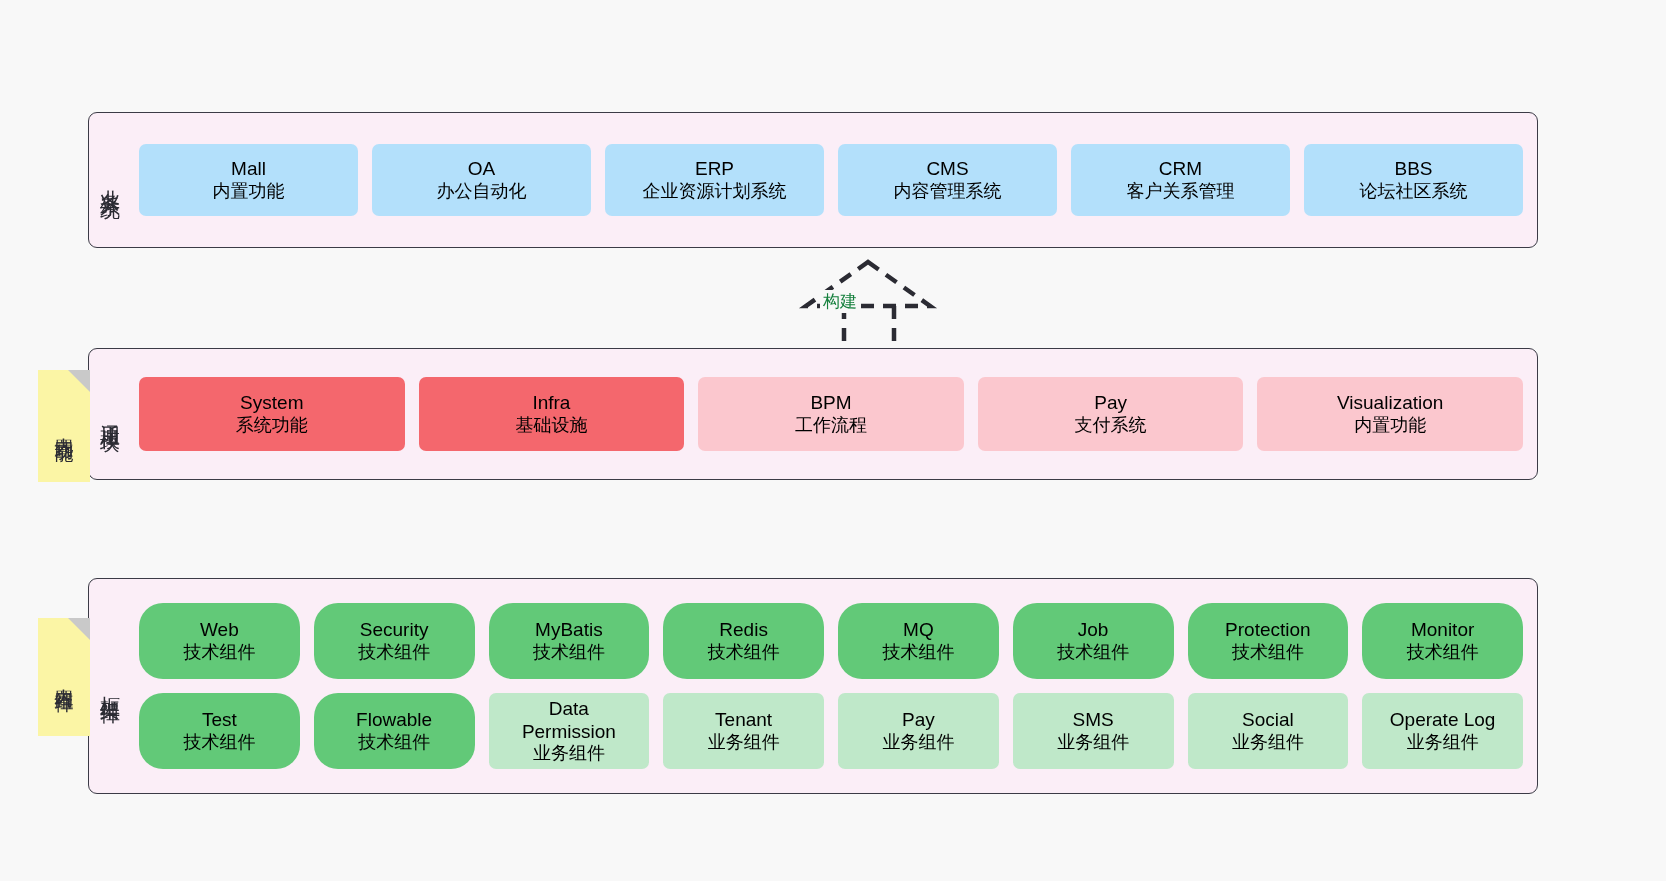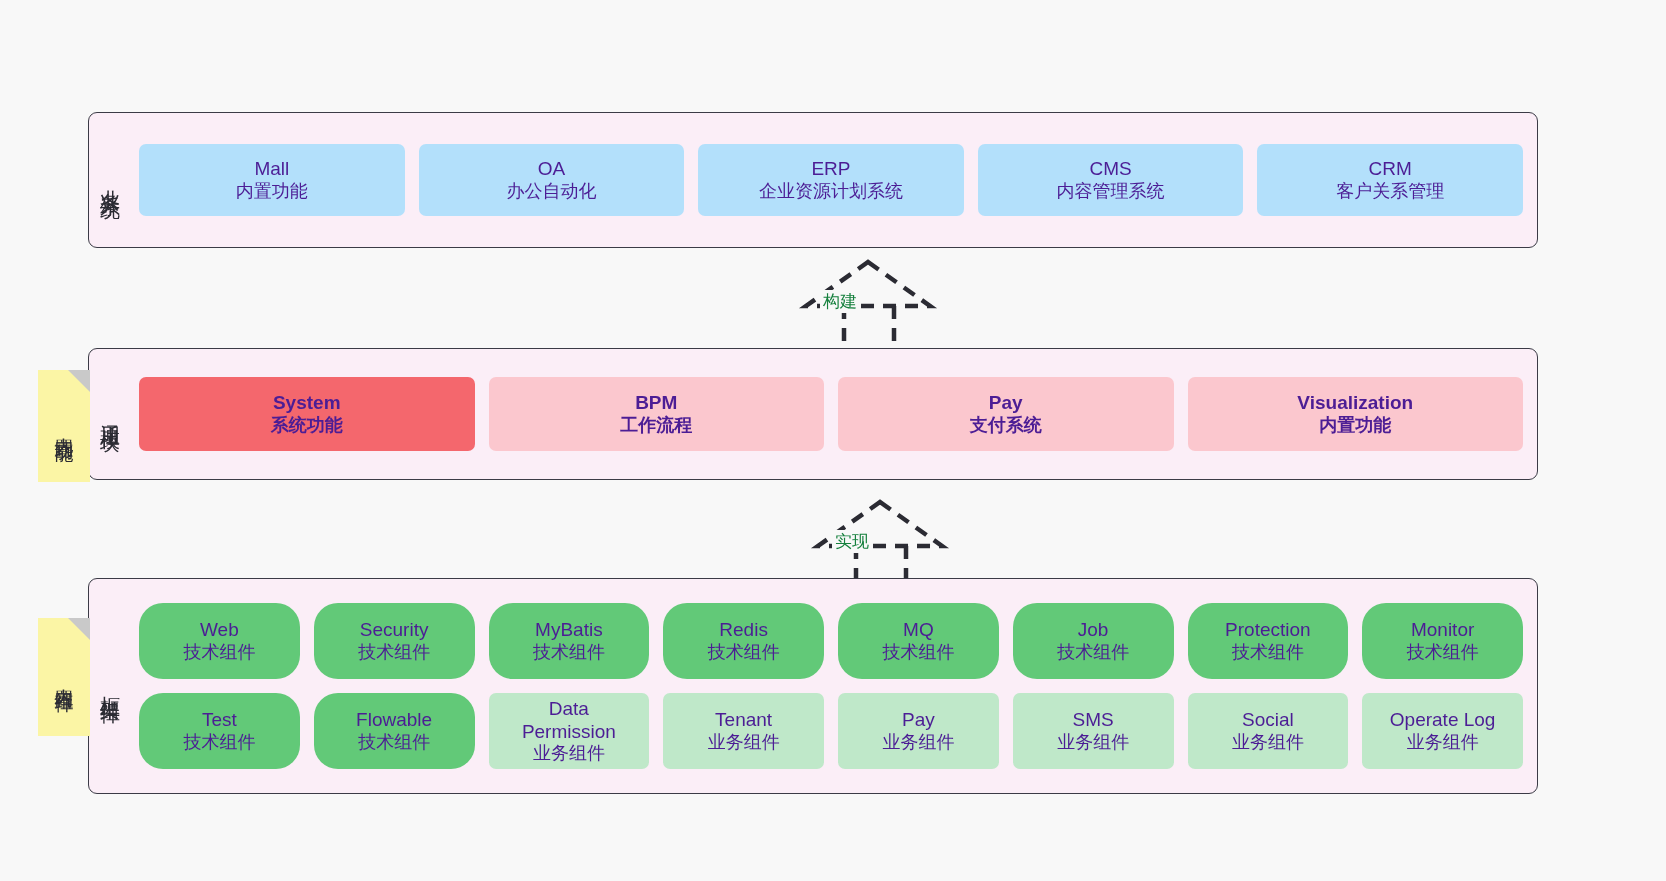--- a/index.html
+++ b/index.html
@@ -57,39 +57,39 @@
   .card {
     flex: 1 1 0;
     box-sizing: border-box;
     border-radius: 7px;
     display: flex;
     flex-direction: column;
     align-items: center;
     justify-content: center;
     text-align: center;
     line-height: 1.22;
-    color: #4c1d95;
+    color: #000000;
     padding: 4px 18px;
     overflow: hidden;
   }
   .card .t1 { font-size: 19px; }
   .card .t2 { font-size: 18px; }
 
   .card.blue        { background: #b3e0fb; }
   .card.red         { background: #f4676d; }
   .card.pink        { background: #fbc7ce; }
   .card.green       { background: #62c978; border-radius: 24px; }
   .card.lightgreen  { background: #bfe8c9; }
 
   
   .layer.business  { left: 88px;  top: 112px; width: 1450px; height: 136px; }
   .layer.business  .card { height: 72px; }
 
   .layer.modules   { left: 88px;  top: 348px; width: 1450px; height: 132px; }
-  .layer.modules   .card { height: 74px; font-weight: bold; }
+  .layer.modules   .card { height: 74px; }
 
   .layer.framework { left: 88px;  top: 578px; width: 1450px; height: 216px; }
   .layer.framework .card { height: 76px; }
 
   
   .note {
     position: absolute;
     box-sizing: border-box;
     background: #fbf5a5;
     color: #2b2b33;
@@ -153,63 +153,64 @@
           <span class="t2">企业资源计划系统</span>
         </div>
         <div class="card blue">
           <span class="t1">CMS</span>
           <span class="t2">内容管理系统</span>
         </div>
         <div class="card blue">
           <span class="t1">CRM</span>
           <span class="t2">客户关系管理</span>
         </div>
+        <div class="card blue">
+          <span class="t1">BBS</span>
+          <span class="t2">论坛社区系统</span>
+        </div>
       </div>
     </div>
   </div>
 
   <div class="uml-arrow arrow-build">
     <svg width="180" height="92" viewBox="0 0 180 92">
       <path d="M 108 6 L 170 50 L 46 50 Z" fill="none" stroke="#2b2b33" stroke-width="4.5" stroke-dasharray="13 9" stroke-linecap="butt" stroke-linejoin="miter"></path>
       <path d="M 84 50 L 84 92 M 134 50 L 134 92" fill="none" stroke="#2b2b33" stroke-width="4.5" stroke-dasharray="13 9"></path>
     </svg>
     <span class="label">构建</span>
   </div>
 
   <div class="layer modules">
     <div class="layer-title">通用模块</div>
     <div class="layer-body">
       <div class="card-row">
         <div class="card red">
           <span class="t1">System</span>
           <span class="t2">系统功能</span>
         </div>
+        <div class="card red">
+          <span class="t1">Infra</span>
+          <span class="t2">基础设施</span>
+        </div>
         <div class="card pink">
           <span class="t1">BPM</span>
           <span class="t2">工作流程</span>
         </div>
         <div class="card pink">
           <span class="t1">Pay</span>
           <span class="t2">支付系统</span>
         </div>
         <div class="card pink">
           <span class="t1">Visualization</span>
           <span class="t2">内置功能</span>
         </div>
       </div>
     </div>
   </div>
 
-  <div class="uml-arrow arrow-impl">
-    <svg width="180" height="92" viewBox="0 0 180 92">
-      <path d="M 108 6 L 170 50 L 46 50 Z" fill="none" stroke="#2b2b33" stroke-width="4.5" stroke-dasharray="13 9" stroke-linecap="butt" stroke-linejoin="miter"></path>
-      <path d="M 84 50 L 84 92 M 134 50 L 134 92" fill="none" stroke="#2b2b33" stroke-width="4.5" stroke-dasharray="13 9"></path>
-    </svg>
-    <span class="label">实现</span>
-  </div>
 
   <div class="layer framework">
     <div class="layer-title">框架组件</div>
     <div class="layer-body">
 
       <div class="card-row">
         <div class="card green">
           <span class="t1">Web</span>
           <span class="t2">技术组件</span>
         </div>

